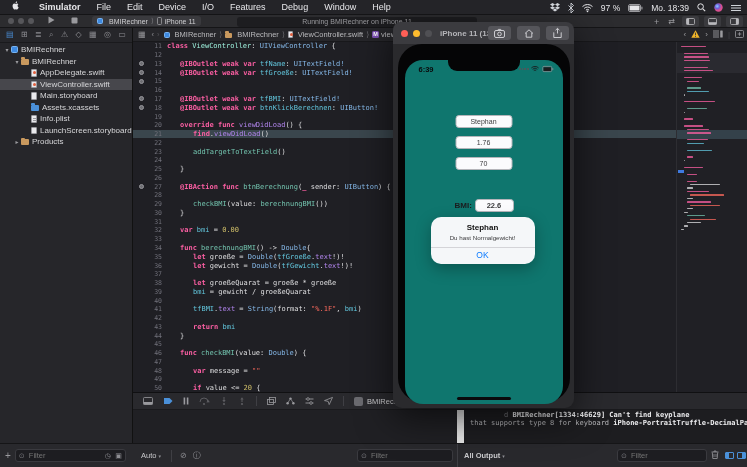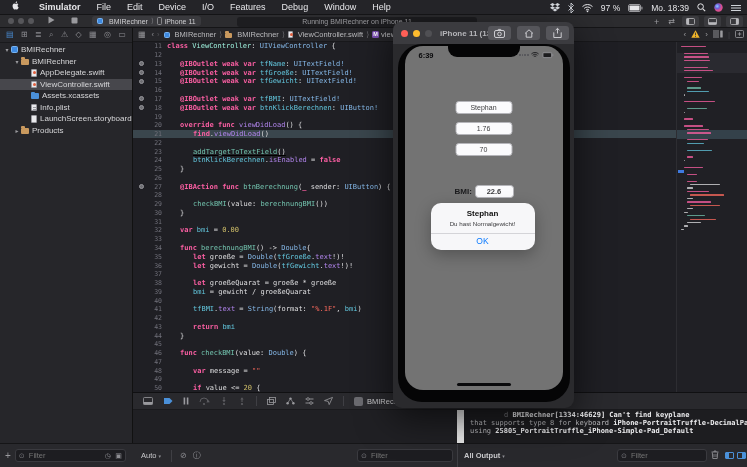--- a/index.html
+++ b/index.html
@@ -110,21 +110,21 @@
     filter:drop-shadow(0 10px 18px rgba(0,0,0,0.6)); }
   #simtitle { height:22px; background:#3b3b3f; border-radius:8px 8px 0 0; display:flex; align-items:center; position:relative;}
   #simtitle .lights { display:flex; gap:5px; margin-left:8px; }
   .lt { width:7px; height:7px; border-radius:50%; }
   .lt.red{background:#ff5f57;} .lt.yel{background:#febc2e;} .lt.off{background:#505054;}
   #sim-title-text { font-size:8px; font-weight:bold; color:#b5b5b9; margin-left:8px; white-space:nowrap;}
   #simtitle .btns { position:absolute; right:5px; display:flex; gap:6px; }
   .sim-btn { width:23px; height:14px; background:#55555a; border-radius:3px; display:flex; align-items:center; justify-content:center;}
   #simbody { position:absolute; left:0; top:22px; width:181px; height:364px; background:#2a2a2d; border-radius:0 0 9px 9px;}
   #phone { position:absolute; left:4.5px; top:0; width:172px; height:358px; background:#050506; border-radius:24px;}
-  #screen { position:absolute; left:7px; top:2px; width:158px; height:344px; background:#737373; border-radius:18px; overflow:hidden;}
+  #screen { position:absolute; left:7px; top:16px; width:158px; height:344px; background:#0f766e; border-radius:18px; overflow:hidden;}
   #notch { position:absolute; left:50%; transform:translateX(-50%); top:0; width:72px; height:11px; background:#050506; border-radius:0 0 9px 9px;}
   #ptime { position:absolute; left:14px; top:5px; font-size:7.5px; font-weight:bold; color:#0a0a0c;}
   #pstat { position:absolute; right:9px; top:6px; display:flex; align-items:center; gap:2.5px;}
   .sigdots { display:flex; gap:1px; } .sigdots i { width:1.6px; height:1.6px; background:#55555a; border-radius:50%;}
   #app-title { position:absolute; top:29px; width:100%; text-align:center; font-size:14.5px; color:#1c1c1e; letter-spacing:0.2px;}
   .pfield { position:absolute; left:50%; transform:translateX(-50%); width:57px; height:13px; background:#fbfbfd;
     border:1px solid #b5b5ba; border-radius:3.5px; font-size:7px; color:#3c3c3e; text-align:center; line-height:11px;}
   #bmi-label { position:absolute; left:50px; top:141px; font-size:8px; font-weight:bold; color:#1c1c1e;}
   #bmi-field { position:absolute; left:70px; top:139px; width:39px; height:13px; transform:none; left:70px; font-weight:bold; font-size:7.5px;}
   #alert { position:absolute; left:26px; top:157px; width:104px; height:47px; background:rgba(250,250,252,0.98);
@@ -275,20 +275,25 @@
           <span class="fi fi-page swift"></span>
           <span>AppDelegate.swift</span>
         </div>
         <div class="trow sel" style="padding-left: 23px;">
           <span class="disc"></span>
           <span class="fi fi-page swift"></span>
           <span>ViewController.swift</span>
         </div>
         <div class="trow" style="padding-left: 23px;">
           <span class="disc"></span>
+          <span class="fi fi-page"></span>
+          <span>Main.storyboard</span>
+        </div>
+        <div class="trow" style="padding-left: 23px;">
+          <span class="disc"></span>
           <span class="fi fi-folder blue"></span>
           <span>Assets.xcassets</span>
         </div>
         <div class="trow" style="padding-left: 23px;">
           <span class="disc"></span>
           <span class="fi fi-page plist"></span>
           <span>Info.plist</span>
         </div>
         <div class="trow" style="padding-left: 23px;">
           <span class="disc"></span>
@@ -355,49 +360,49 @@
             <path d="M4.5 2.2 V5.8 M2.7 4 H6.3" stroke="#9a9a9e" stroke-width="0.8"></path>
           </svg></span>
     </span>
   </div>
 
   <div id="code-area">
       <div class="crow"><span class="bpcol"></span><span class="lnum">11</span><span style="padding-left: 1px;"><span class="c-kw">class </span><span class="c-decl">ViewController</span><span class="c-pl">: </span><span class="c-typ">UIViewController</span><span class="c-pl"> {</span></span></div>
       <div class="crow"><span class="bpcol"></span><span class="lnum">12</span><span style="padding-left: 14px;"></span></div>
       <div class="crow"><span class="bpcol"><span class="cdot"></span></span><span class="lnum">13</span><span style="padding-left: 14px;"><span class="c-kw">@IBOutlet weak var </span><span class="c-prj">tfName</span><span class="c-pl">: </span><span class="c-typ">UITextField!</span></span></div>
       <div class="crow"><span class="bpcol"><span class="cdot"></span></span><span class="lnum">14</span><span style="padding-left: 14px;"><span class="c-kw">@IBOutlet weak var </span><span class="c-prj">tfGroeße</span><span class="c-pl">: </span><span class="c-typ">UITextField!</span></span></div>
-      <div class="crow"><span class="bpcol"><span class="cdot"></span></span><span class="lnum">15</span><span style="padding-left: 14px;"><span class="c-kw">@IBOutlet weak var </span><span class="c-prj">tfGewicht</span><span class="c-pl">: </span><span class="c-typ">UITextField!</span></span></div>
+      <div class="crow"><span class="bpcol"><span class="cdot"></span></span><span class="lnum">15</span></div>
       <div class="crow"><span class="bpcol"></span><span class="lnum">16</span><span style="padding-left: 14px;"></span></div>
       <div class="crow"><span class="bpcol"><span class="cdot"></span></span><span class="lnum">17</span><span style="padding-left: 14px;"><span class="c-kw">@IBOutlet weak var </span><span class="c-prj">tfBMI</span><span class="c-pl">: </span><span class="c-typ">UITextField!</span></span></div>
       <div class="crow"><span class="bpcol"><span class="cdot"></span></span><span class="lnum">18</span><span style="padding-left: 14px;"><span class="c-kw">@IBOutlet weak var </span><span class="c-prj">btnKlickBerechnen</span><span class="c-pl">: </span><span class="c-typ">UIButton!</span></span></div>
       <div class="crow"><span class="bpcol"></span><span class="lnum">19</span><span style="padding-left: 14px;"></span></div>
       <div class="crow"><span class="bpcol"></span><span class="lnum">20</span><span style="padding-left: 14px;"><span class="c-kw">override func </span><span class="c-sdk">viewDidLoad</span><span class="c-pl">() {</span></span></div>
       <div class="crow hl"><span class="bpcol"></span><span class="lnum">21</span><span style="padding-left: 27px;"><span class="c-kw">find</span><span class="c-pl">.</span><span class="c-sdk">viewDidLoad</span><span class="c-pl">()</span></span></div>
       <div class="crow"><span class="bpcol"></span><span class="lnum">22</span><span style="padding-left: 27px;"></span></div>
-      <div class="crow"><span class="bpcol"></span><span class="lnum">23</span><span style="padding-left: 27px; text-decoration: underline;"><span class="c-fn">addTargetToTextField</span><span class="c-pl">()</span></span></div>
-      <div class="crow"><span class="bpcol"></span><span class="lnum">24</span><span style="padding-left: 27px;"><span class="c-prj">btnKlickBerechnen</span><span class="c-pl">.</span><span class="c-sdk">isEnabled</span><span class="c-pl"> = </span><span class="c-kw">false</span></span></div>
+      <div class="crow"><span class="bpcol"></span><span class="lnum">23</span><span style="padding-left: 27px;"><span class="c-fn">addTargetToTextField</span><span class="c-pl">()</span></span></div>
+      <div class="crow"><span class="bpcol"></span><span class="lnum">24</span></div>
       <div class="crow"><span class="bpcol"></span><span class="lnum">25</span><span style="padding-left: 14px;"><span class="c-pl">}</span></span></div>
       <div class="crow"><span class="bpcol"></span><span class="lnum">26</span><span style="padding-left: 14px;"></span></div>
       <div class="crow"><span class="bpcol"><span class="cdot"></span></span><span class="lnum">27</span><span style="padding-left: 14px;"><span class="c-kw">@IBAction func </span><span class="c-fn">btnBerechnung</span><span class="c-pl">(</span><span class="c-kw">_</span><span class="c-pl"> sender: </span><span class="c-typ">UIButton</span><span class="c-pl">) {</span></span></div>
       <div class="crow"><span class="bpcol"></span><span class="lnum">28</span><span style="padding-left: 27px;"></span></div>
       <div class="crow"><span class="bpcol"></span><span class="lnum">29</span><span style="padding-left: 27px;"><span class="c-fn">checkBMI</span><span class="c-pl">(value: </span><span class="c-fn">berechnungBMI</span><span class="c-pl">())</span></span></div>
       <div class="crow"><span class="bpcol"></span><span class="lnum">30</span><span style="padding-left: 14px;"><span class="c-pl">}</span></span></div>
       <div class="crow"><span class="bpcol"></span><span class="lnum">31</span><span style="padding-left: 14px;"></span></div>
       <div class="crow"><span class="bpcol"></span><span class="lnum">32</span><span style="padding-left: 14px;"><span class="c-kw">var </span><span class="c-prj">bmi</span><span class="c-pl"> = </span><span class="c-num">0.00</span></span></div>
       <div class="crow"><span class="bpcol"></span><span class="lnum">33</span><span style="padding-left: 14px;"></span></div>
       <div class="crow"><span class="bpcol"></span><span class="lnum">34</span><span style="padding-left: 14px;"><span class="c-kw">func </span><span class="c-fn">berechnungBMI</span><span class="c-pl">() -&gt; </span><span class="c-typ">Double</span><span class="c-pl">{</span></span></div>
       <div class="crow"><span class="bpcol"></span><span class="lnum">35</span><span style="padding-left: 27px;"><span class="c-kw">let </span><span class="c-pl">groeße = </span><span class="c-typ">Double</span><span class="c-pl">(</span><span class="c-prj">tfGroeße</span><span class="c-pl">.</span><span class="c-sdk">text</span><span class="c-pl">!)!</span></span></div>
       <div class="crow"><span class="bpcol"></span><span class="lnum">36</span><span style="padding-left: 27px;"><span class="c-kw">let </span><span class="c-pl">gewicht = </span><span class="c-typ">Double</span><span class="c-pl">(</span><span class="c-prj">tfGewicht</span><span class="c-pl">.</span><span class="c-sdk">text</span><span class="c-pl">!)!</span></span></div>
       <div class="crow"><span class="bpcol"></span><span class="lnum">37</span><span style="padding-left: 27px;"></span></div>
       <div class="crow"><span class="bpcol"></span><span class="lnum">38</span><span style="padding-left: 27px;"><span class="c-kw">let </span><span class="c-pl">groeßeQuarat = groeße * groeße</span></span></div>
       <div class="crow"><span class="bpcol"></span><span class="lnum">39</span><span style="padding-left: 27px;"><span class="c-prj">bmi</span><span class="c-pl"> = gewicht / groeßeQuarat</span></span></div>
       <div class="crow"><span class="bpcol"></span><span class="lnum">40</span><span style="padding-left: 27px;"></span></div>
       <div class="crow"><span class="bpcol"></span><span class="lnum">41</span><span style="padding-left: 27px;"><span class="c-prj">tfBMI</span><span class="c-pl">.</span><span class="c-sdk">text</span><span class="c-pl"> = </span><span class="c-typ">String</span><span class="c-pl">(format: </span><span class="c-str">"%.1F"</span><span class="c-pl">, </span><span class="c-prj">bmi</span><span class="c-pl">)</span></span></div>
       <div class="crow"><span class="bpcol"></span><span class="lnum">42</span><span style="padding-left: 27px;"></span></div>
-      <div class="crow"><span class="bpcol"></span><span class="lnum">43</span><span style="padding-left: 27px; font-family: Liberation Mono, monospace;"><span class="c-kw">return </span><span class="c-prj">bmi</span></span></div>
+      <div class="crow"><span class="bpcol"></span><span class="lnum">43</span><span style="padding-left: 27px;"><span class="c-kw">return </span><span class="c-prj">bmi</span></span></div>
       <div class="crow"><span class="bpcol"></span><span class="lnum">44</span><span style="padding-left: 14px;"><span class="c-pl">}</span></span></div>
       <div class="crow"><span class="bpcol"></span><span class="lnum">45</span><span style="padding-left: 14px;"></span></div>
       <div class="crow"><span class="bpcol"></span><span class="lnum">46</span><span style="padding-left: 14px;"><span class="c-kw">func </span><span class="c-fn">checkBMI</span><span class="c-pl">(value: </span><span class="c-typ">Double</span><span class="c-pl">) {</span></span></div>
       <div class="crow"><span class="bpcol"></span><span class="lnum">47</span><span style="padding-left: 27px;"></span></div>
       <div class="crow"><span class="bpcol"></span><span class="lnum">48</span><span style="padding-left: 27px;"><span class="c-kw">var </span><span class="c-pl">message = </span><span class="c-str">""</span></span></div>
       <div class="crow"><span class="bpcol"></span><span class="lnum">49</span><span style="padding-left: 27px;"></span></div>
       <div class="crow"><span class="bpcol"></span><span class="lnum">50</span><span style="padding-left: 27px;"><span class="c-kw">if</span><span class="c-pl"> value &lt;= </span><span class="c-num">20</span><span class="c-pl"> {</span></span></div>
     </div>
   <div id="minimap">
       <div class="mm-band" style="top: 11px; height: 20px; background: rgb(42, 42, 48);"></div>
@@ -513,21 +518,20 @@
       </span>
     <span class="sep"></span>
     <span class="appbadge"></span>
     <span id="debug-app-label">BMIRechner</span>
   </div>
 
   <div id="vars-pane"></div>
   <div id="console-pane">
       <div class="conline" style="top: 1px; left: 40px;"><span class="dim">d </span><span class="b">BMIRechner[1334:46629] Can't find keyplane</span></div>
       <div class="conline" style="top: 9px; left: 6px;"><span>that supports type 8 for keyboard </span><span class="b">iPhone-PortraitTruffle-DecimalPad;</span></div>
-      <div class="conline" style="top: 17px; left: 6px;"><span>using </span><span class="b">25805_PortraitTruffle_iPhone-Simple-Pad_Default</span></div>
     </div>
 
   <div id="bottombar">
     <span class="scope" style="margin-left:8px;">
       <span>Auto</span>
         <span class="chev">▾</span>
     </span>
     <span class="vsep" style="margin-left:10px;"></span>
     <span class="mini-ic" style="margin-left:8px; font-size:8px;">⊘</span>
     <span class="mini-ic" style="margin-left:6px; font-size:8px;">ⓘ</span>

